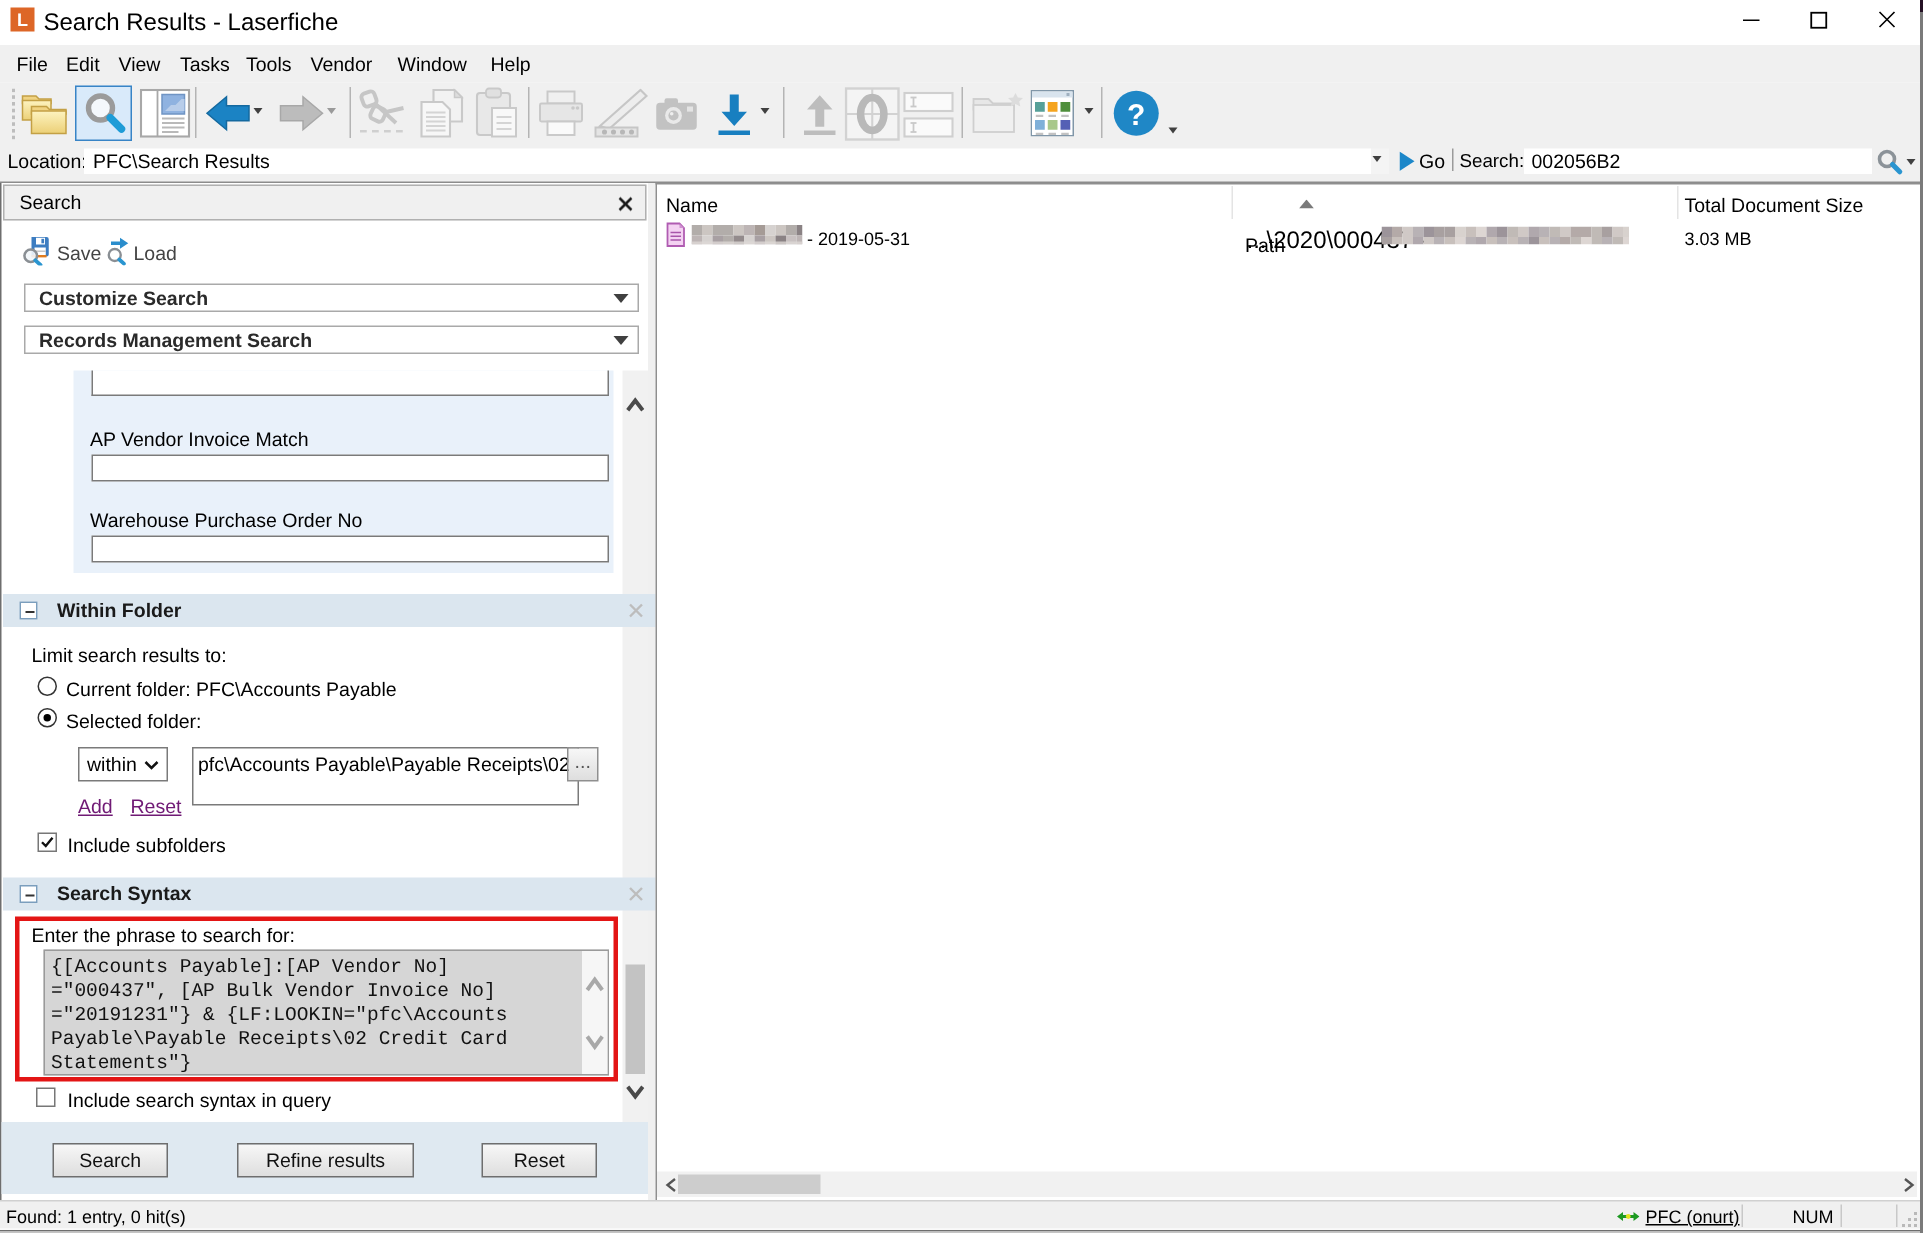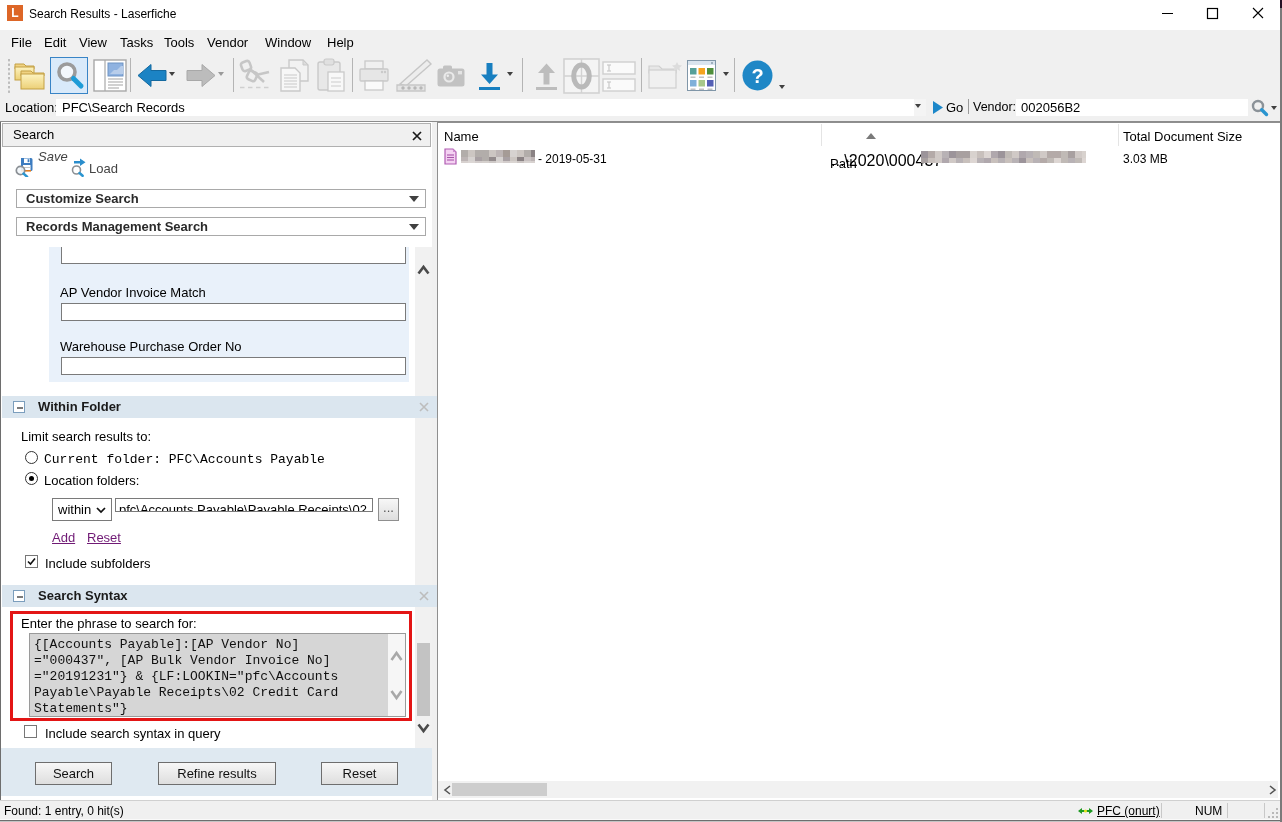--- a/index.html
+++ b/index.html
@@ -27,21 +27,21 @@
 .link { color:#701a75; text-decoration:underline; }
 .btn { position:absolute; height:23px; background:linear-gradient(#f7f7f7,#dedede); border:1px solid #6e6e6e; text-align:center; line-height:21px; color:#111; }
 .statusbar { left:0; top:800px; width:1282px; height:19px; background:#f0f0f0; border-top:1px solid #d0d0d0; font-size:12px; }
 .rline { background:#e4e4e4; width:1px; position:absolute; }
 </style>
 </head>
 <body>
 
 <div class="abs titlebar">
   <div class="abs lficon">L</div>
-  <div class="abs" style="left:29px; top:7px; font-size:12px;">Search Results - Laserfiche</div>
+  <div class="abs" style="left:29px; top:7px; font-size:16px;">Search Results - Laserfiche</div>
   <svg class="abs" style="left:1155px; top:0;" width="120" height="28" viewBox="0 0 120 28">
     <line x1="7" y1="13.5" x2="18" y2="13.5" stroke="#000" stroke-width="1"></line>
     <rect x="52.5" y="8.5" width="10" height="10" fill="none" stroke="#000" stroke-width="1.2"></rect>
     <path d="M98 8 L108 18 M108 8 L98 18" stroke="#000" stroke-width="1.1" fill="none"></path>
   </svg>
 </div>
 
 <div class="abs menubar">
   <span style="left:11px">File</span>
     <span style="left:44px">Edit</span>
@@ -235,29 +235,29 @@
   <svg class="abs" style="left:742px; top:5px;" width="31" height="31" viewBox="0 0 31 31">
     <circle cx="15.5" cy="15.5" r="15" fill="#1f87c6"></circle>
     <text x="15.5" y="23" text-anchor="middle" font-family="Liberation Sans, sans-serif" font-size="20" font-weight="bold" fill="#fff">?</text>
   </svg>
   <div class="dd" style="left:779px; top:30px; border-left-width:3.5px; border-right-width:3.5px; border-top-width:4.5px;"></div>
 </div>
 
 <div class="abs locbar">
   <span class="abs" style="left:5px; top:4px;">Location:</span>
   <div class="abs" style="left:56px; top:3px; width:858px; height:17px; background:#fff;"></div>
-  <span class="abs" style="left:62px; top:4px;">PFC\Search Records</span>
+  <span class="abs" style="left:62px; top:4px;">PFC\Search Results</span>
   <div class="abs" style="left:914px; top:3px; width:12px; height:17px; background:#f4f4f4;"></div>
   <div class="dd" style="left:915px; top:8px; border-left-width:3.5px; border-right-width:3.5px; border-top-width:4px;"></div>
   <svg class="abs" style="left:933px; top:5px;" width="11" height="13">
       <polygon points="0,0 10,6.5 0,13" fill="#1c87c9"></polygon>
     </svg>
   <span class="abs" style="left:946px; top:4px;">Go</span>
   <div class="abs" style="left:968px; top:3px; width:1px; height:15px; background:#9a9a9a;"></div>
-  <span class="abs" style="left:973px; top:4px; font-size:12.5px;">Vendor:</span>
+  <span class="abs" style="left:973px; top:4px; font-size:12.5px;">Search:</span>
   <div class="abs" style="left:1016px; top:3px; width:232px; height:17px; background:#fff;"></div>
   <span class="abs" style="left:1021px; top:4px;">002056B2</span>
   <svg class="abs" style="left:1250px; top:2px;" width="20" height="20" viewBox="0 0 20 20">
     <circle cx="8" cy="8" r="5" fill="none" stroke="#8b9298" stroke-width="2.4"></circle>
     <line x1="11.7" y1="11.7" x2="16.5" y2="16.5" stroke="#2a95d0" stroke-width="3.4" stroke-linecap="round"></line>
   </svg>
   <div class="dd" style="left:1271px; top:10px; border-left-width:3.5px; border-right-width:3.5px; border-top-width:4px;"></div>
 </div>
 <div class="abs" style="left:0; top:122px; width:1282px; height:678px; background:#f0f0f0;"></div>
 
@@ -271,21 +271,21 @@
   <svg class="abs" style="left:15px; top:157px;" width="20" height="20" viewBox="0 0 20 20">
     <path d="M6 1 h10 a1.5 1.5 0 0 1 1.5 1.5 v10 a1.5 1.5 0 0 1 -1.5 1.5 h-10 z" fill="#3d7dc1"></path>
     <rect x="9" y="1.5" width="6" height="4.5" fill="#fff"></rect>
       <rect x="12.6" y="2.2" width="1.8" height="3" fill="#3d7dc1"></rect>
     <rect x="8" y="8" width="7.5" height="6" fill="#fff"></rect>
       <line x1="8" y1="10.5" x2="15.5" y2="10.5" stroke="#c8c8c8" stroke-width="1"></line>
     <rect x="6" y="13" width="10" height="1.6" fill="#e07c1f"></rect>
     <circle cx="5.5" cy="13.5" r="4.2" fill="#f2f6fa" fill-opacity="0.9" stroke="#8a8f94" stroke-width="1.7"></circle>
     <line x1="8.6" y1="16.6" x2="12" y2="19.6" stroke="#2a95d0" stroke-width="2.6" stroke-linecap="round"></line>
   </svg>
-  <span class="abs" style="left:38px; top:149px; color:#444; font-size:13px;font-style:italic;">Save</span>
+  <span class="abs" style="left:38px; top:161px; color:#444; font-size:13px;">Save</span>
   <svg class="abs" style="left:71px; top:157px;" width="18" height="20" viewBox="0 0 18 20">
     <path d="M3 4 h6 v-2.5 l5.5 3.7 l-5.5 3.7 v-2.5 h-6 z" fill="#2a8dcc"></path>
     <circle cx="5.5" cy="13" r="4" fill="none" stroke="#8a8f94" stroke-width="1.6"></circle>
     <line x1="8.5" y1="16" x2="11.6" y2="18.8" stroke="#2a95d0" stroke-width="2.5" stroke-linecap="round"></line>
   </svg>
   <span class="abs" style="left:89px; top:161px; color:#444; font-size:13px;">Load</span>
 </div>
 <div class="abs combo" style="top:189px;">Customize Search<div class="dd" style="right:6px; top:6px; border-left-width:5px; border-right-width:5px; border-top-width:6px;"></div></div>
 <div class="abs combo" style="top:217px;">Records Management Search<div class="dd" style="right:6px; top:6px; border-left-width:5px; border-right-width:5px; border-top-width:6px;"></div></div>
 
@@ -313,32 +313,32 @@
         <line x1="2" y1="5" x2="8" y2="5" stroke="#333" stroke-width="1.3"></line>
       </svg>
     </div>
   <span class="bandtitle">Within Folder</span>
   <svg class="bandx" style="top:5px;" width="12" height="12" viewBox="0 0 12 12">
       <path d="M2 2 L10 10 M10 2 L2 10" stroke="#bdbdbd" stroke-width="1.6"></path>
     </svg>
 </div>
 <span class="abs" style="left:21px; top:429px;">Limit search results to:</span>
 <div class="radio" style="left:25px; top:451px;"></div>
-<span class="abs" style="left:44px; top:452px;font-family:Liberation Mono, monospace;">Current folder: PFC\Accounts Payable</span>
+<span class="abs" style="left:44px; top:452px;">Current folder: PFC\Accounts Payable</span>
 <div class="radio" style="left:25px; top:472px;">
     <div style="position:absolute; left:3px; top:3px; width:5px; height:5px; border-radius:50%; background:#000;"></div>
   </div>
-<span class="abs" style="left:44px; top:473px;">Location folders:</span>
+<span class="abs" style="left:44px; top:473px;">Selected folder:</span>
 <div class="inp" style="left:52px; top:498px; width:60px; height:23px;">
   <span style="position:absolute; left:5px; top:3px;">within</span>
   <svg style="position:absolute; right:5px; top:8px;" width="10" height="7" viewBox="0 0 10 7">
       <polyline points="1,1 5,5 9,1" fill="none" stroke="#111" stroke-width="1.7"></polyline>
     </svg>
 </div>
-<div class="inp" style="left:115px; top:498px; width:258px; height:14px; overflow:hidden;">
+<div class="inp" style="left:128px; top:498px; width:258px; height:39px; overflow:hidden;">
     <span style="position:absolute; left:3px; top:3px; white-space:nowrap;">pfc\Accounts Payable\Payable Receipts\02</span>
   </div>
 <div class="btn" style="left:378px; top:498px; width:21px; height:23px; line-height:17px; color:#555; border-color:#8f8f8f;">...</div>
 <span class="abs link" style="left:52px; top:530px;">Add</span>
 <span class="abs link" style="left:87px; top:530px;">Reset</span>
 <div class="chk" style="left:25px; top:555px;">
     <svg width="11" height="11" viewBox="0 0 11 11" style="display:block;">
       <polyline points="2,5.5 4.5,8 9,2.5" fill="none" stroke="#111" stroke-width="1.6"></polyline>
     </svg>
   </div>

